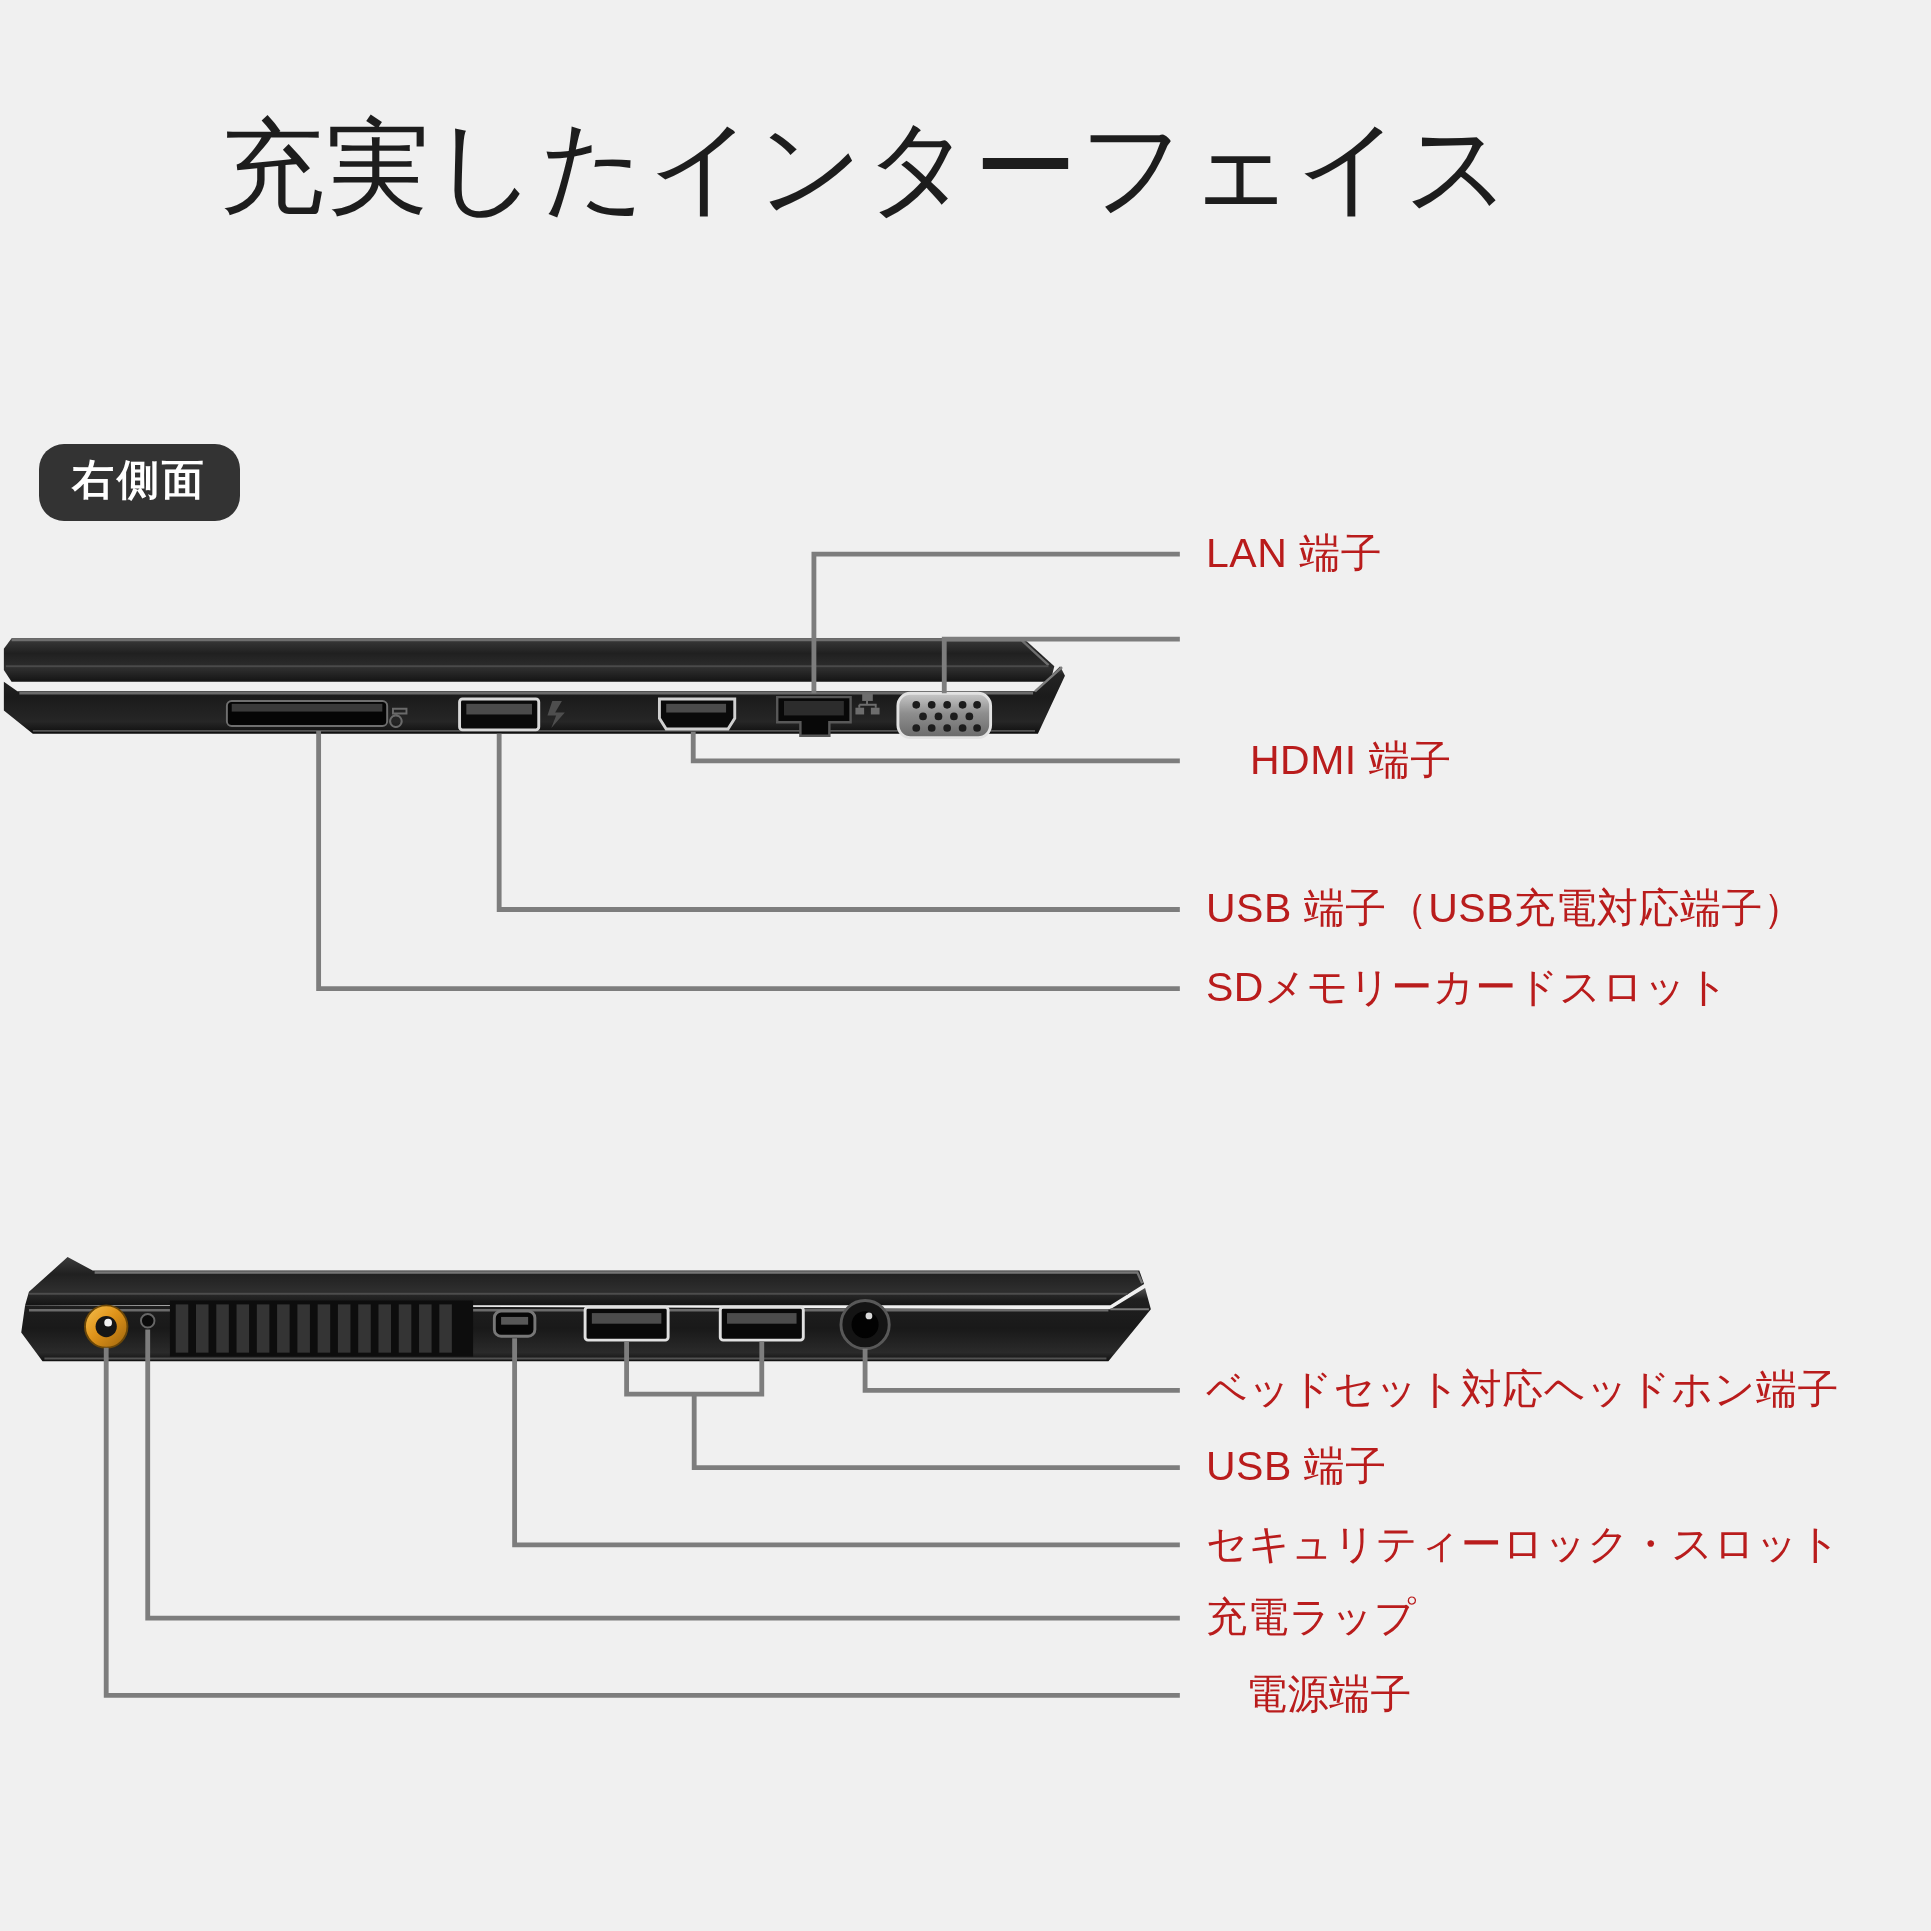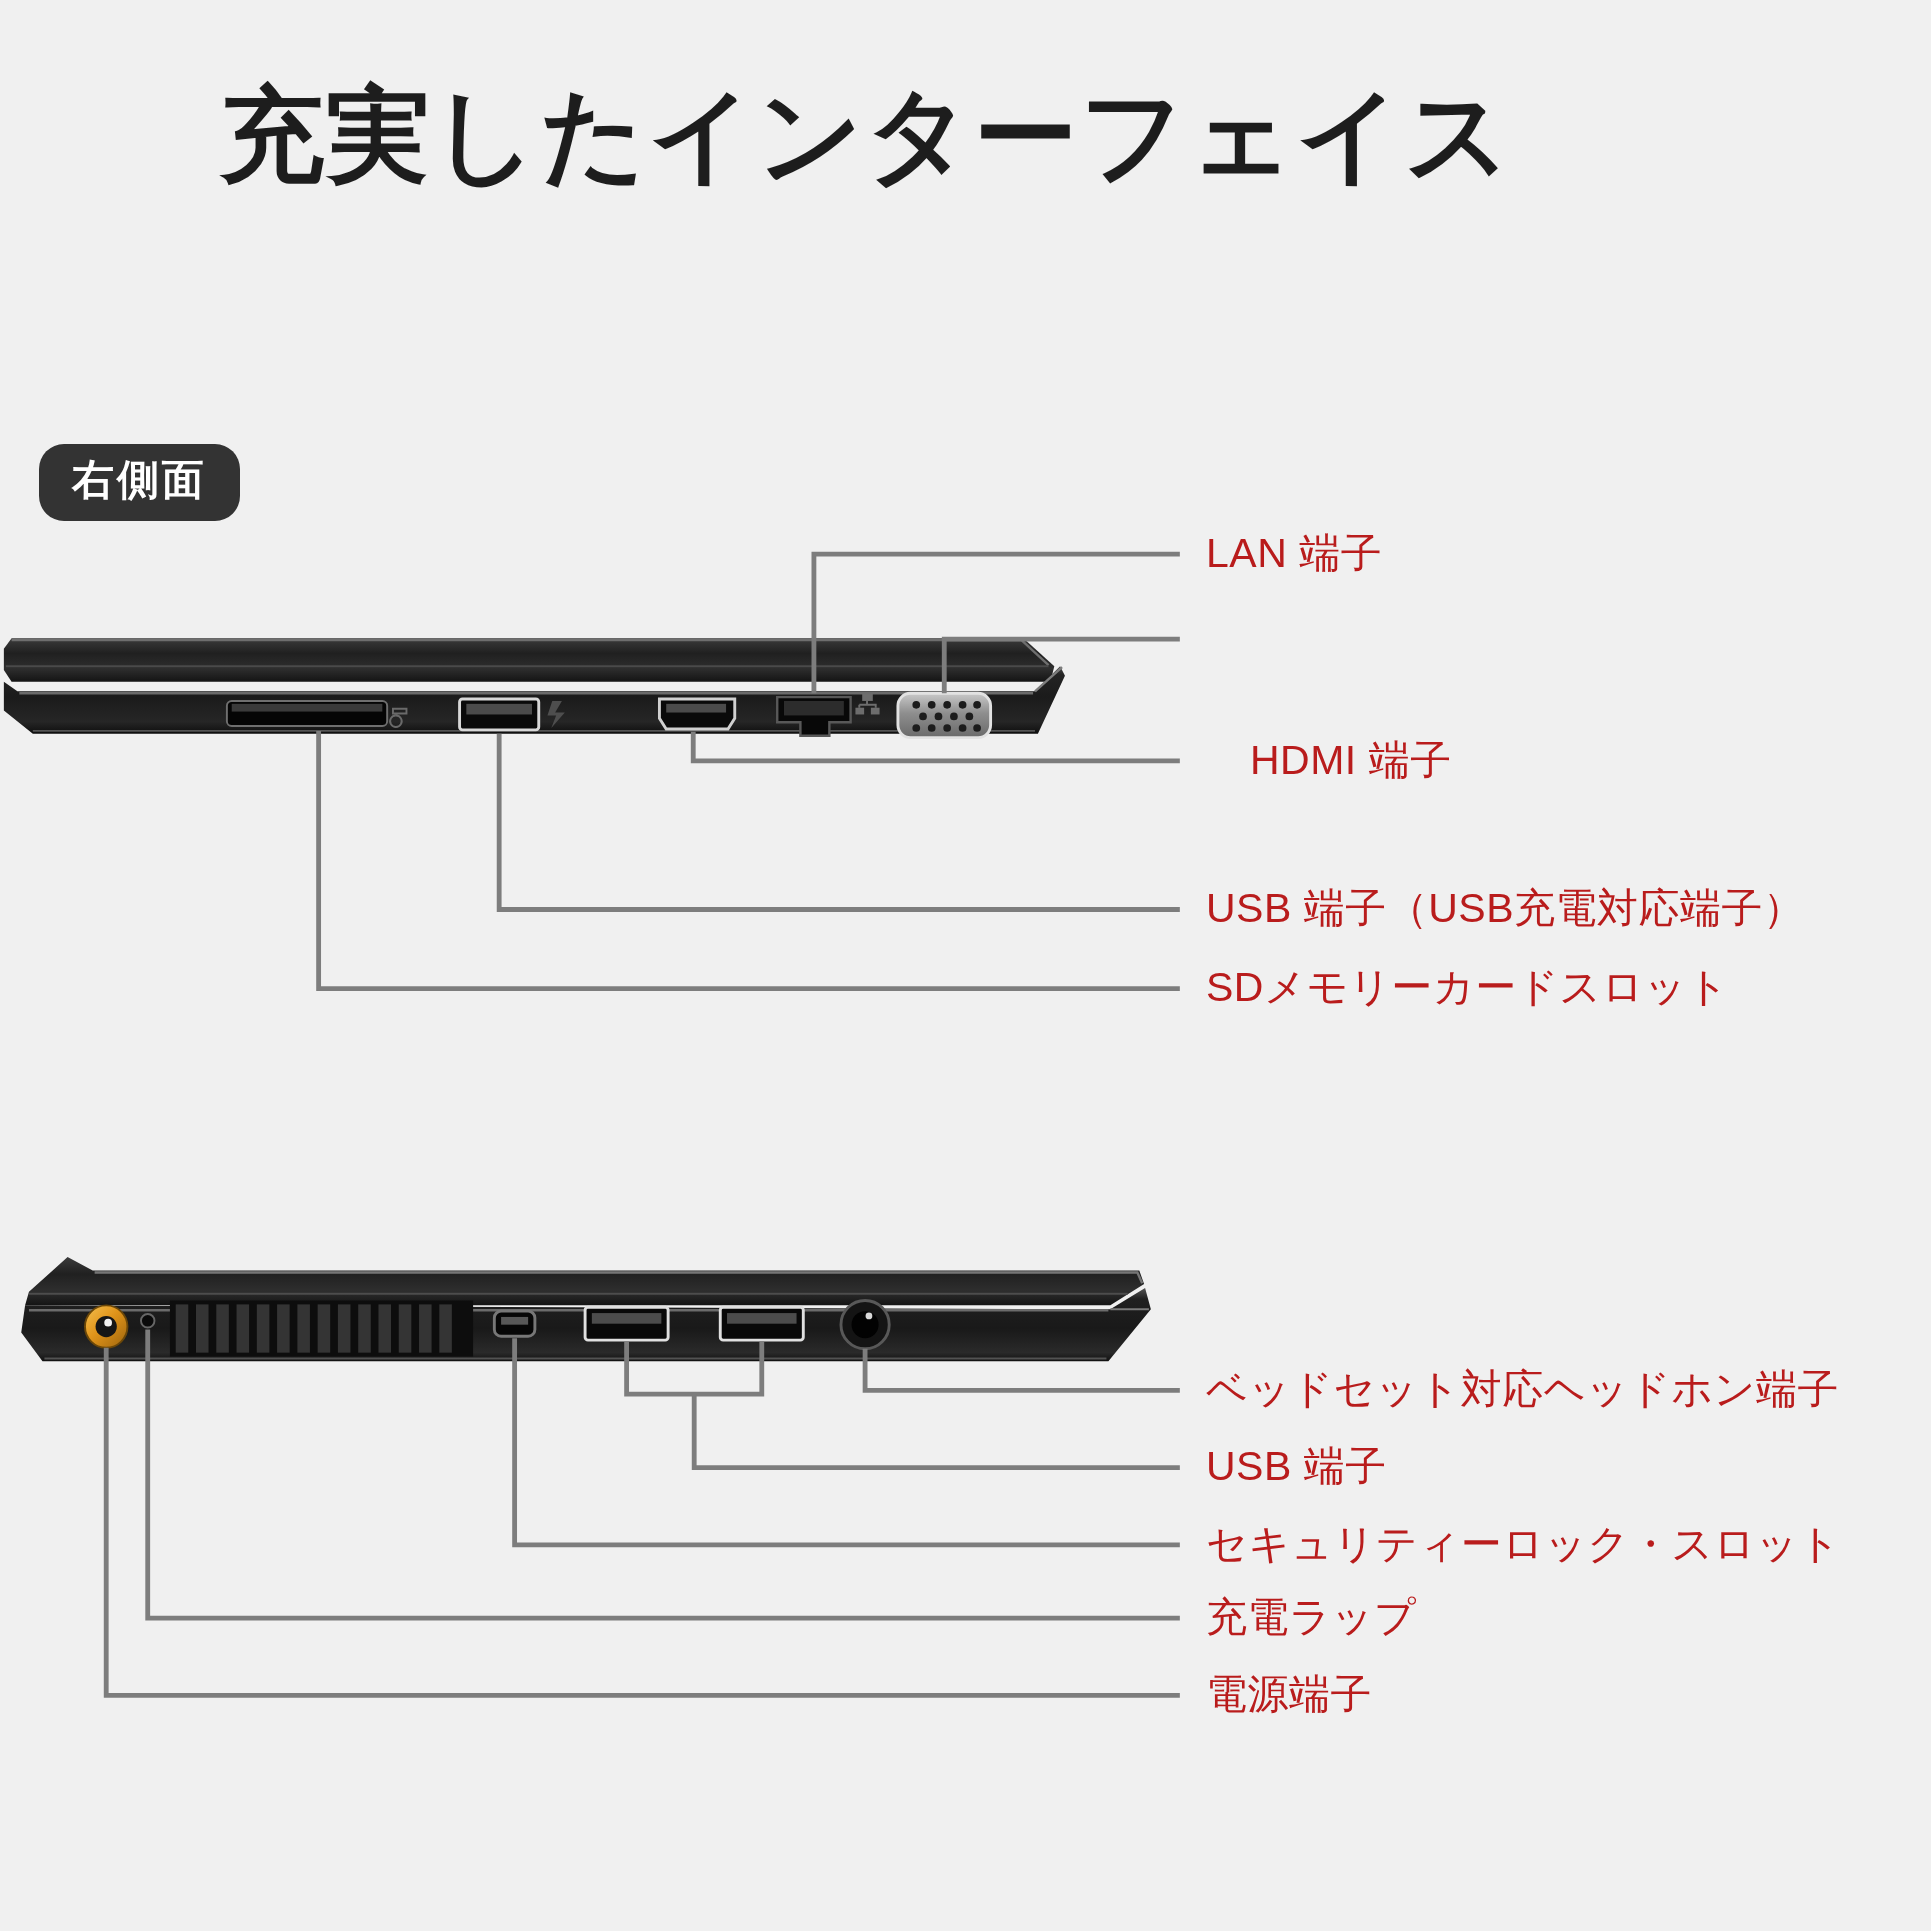--- a/index.html
+++ b/index.html
@@ -9,24 +9,24 @@
     font-family:"Liberation Sans","DejaVu Sans",sans-serif;
     color:#2b2b2b;
     overflow:hidden;
     position:relative;
   }
   #stage{position:relative;width:1931px;height:1931px;}
 
   
   .page-title{
     position:absolute;
-    left:220px; top:76px;
+    left:220px; top:108px;
     font-size:104px;
     line-height:1.15;
-    font-weight:700;
+    font-weight:400;
     letter-spacing:1.9px;
     color:#1d1d1d;
     white-space:nowrap;
   }
 
   
   .side-badge{
     position:absolute;
     background:#333333;
     color:#ffffff;
@@ -254,16 +254,16 @@
       <path d="M 153,1377 L 153,1676 L 1222,1676"></path>
 
       <path d="M 110,1396 L 110,1756 L 1222,1756"></path>
     </g>
   </svg>
 
   <div class="callout-label" style="left:1206px; top:1369px;">ベッドセット対応ヘッドホン端子</div>
   <div class="callout-label" style="left:1206px; top:1446px;">USB 端子</div>
   <div class="callout-label" style="left:1206px; top:1524px;">セキュリティーロック・スロット</div>
   <div class="callout-label" style="left:1206px; top:1597px;">充電ラップ</div>
-  <div class="callout-label" style="left:1206px; top:1674px;text-align:center;">電源端子</div>
+  <div class="callout-label" style="left:1246px; top:1674px;text-align:center;">電源端子</div>
 
 </div>
 
 
 </body></html>

